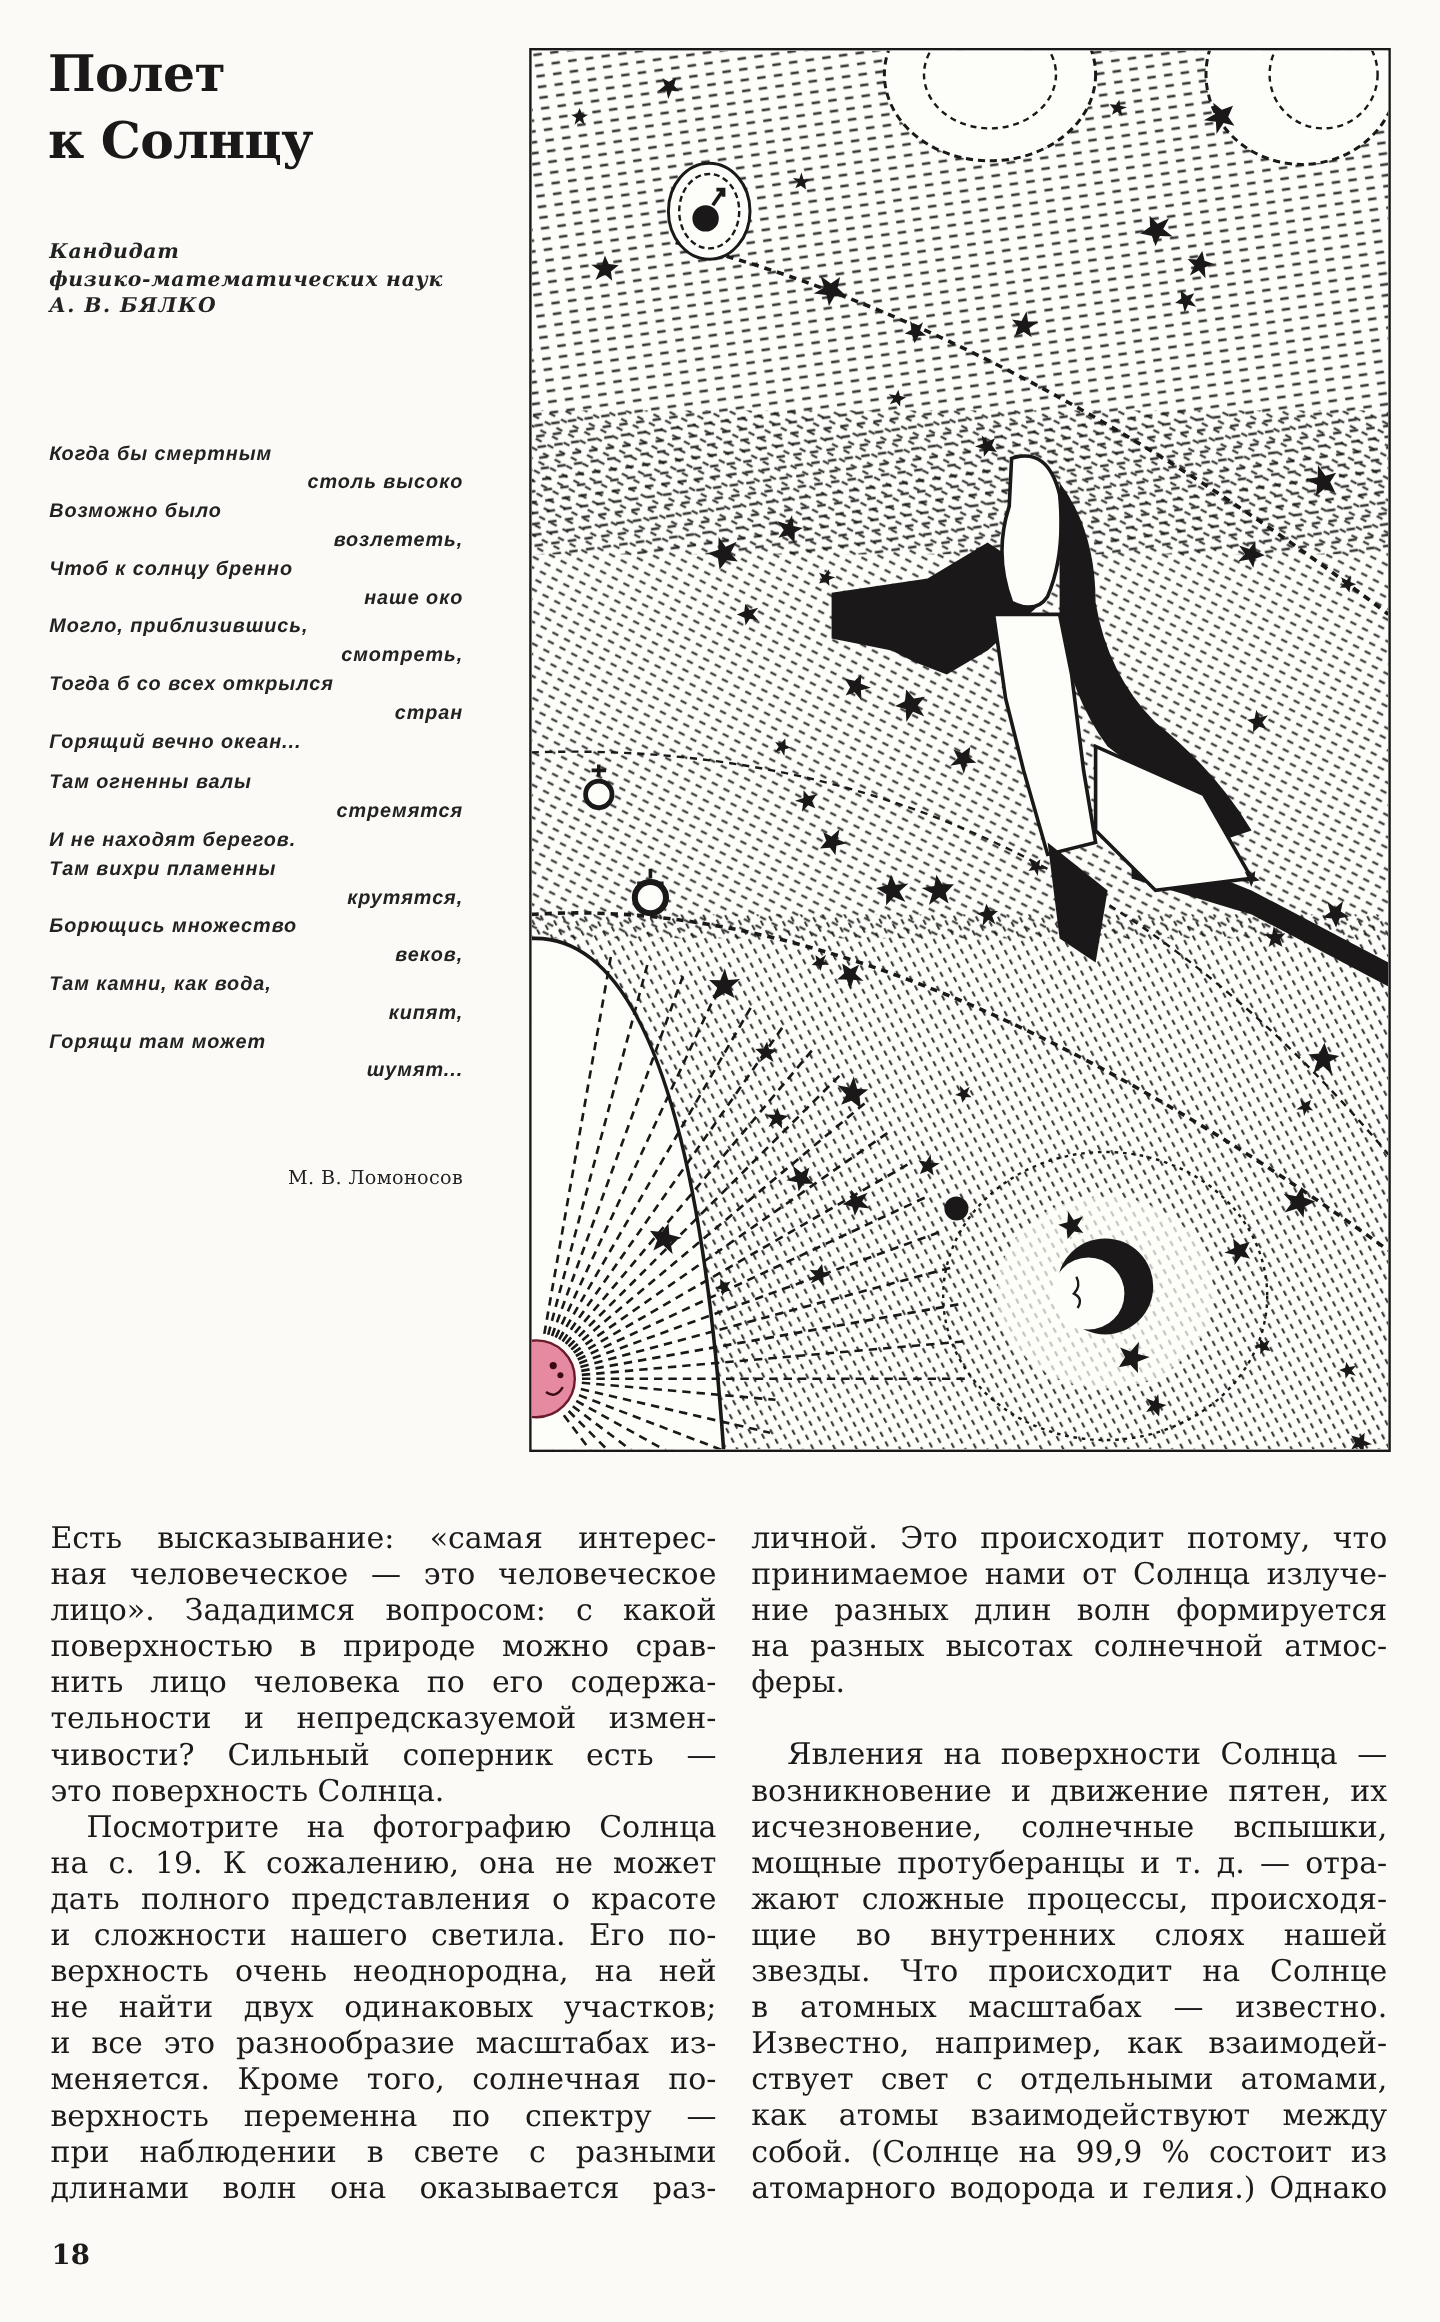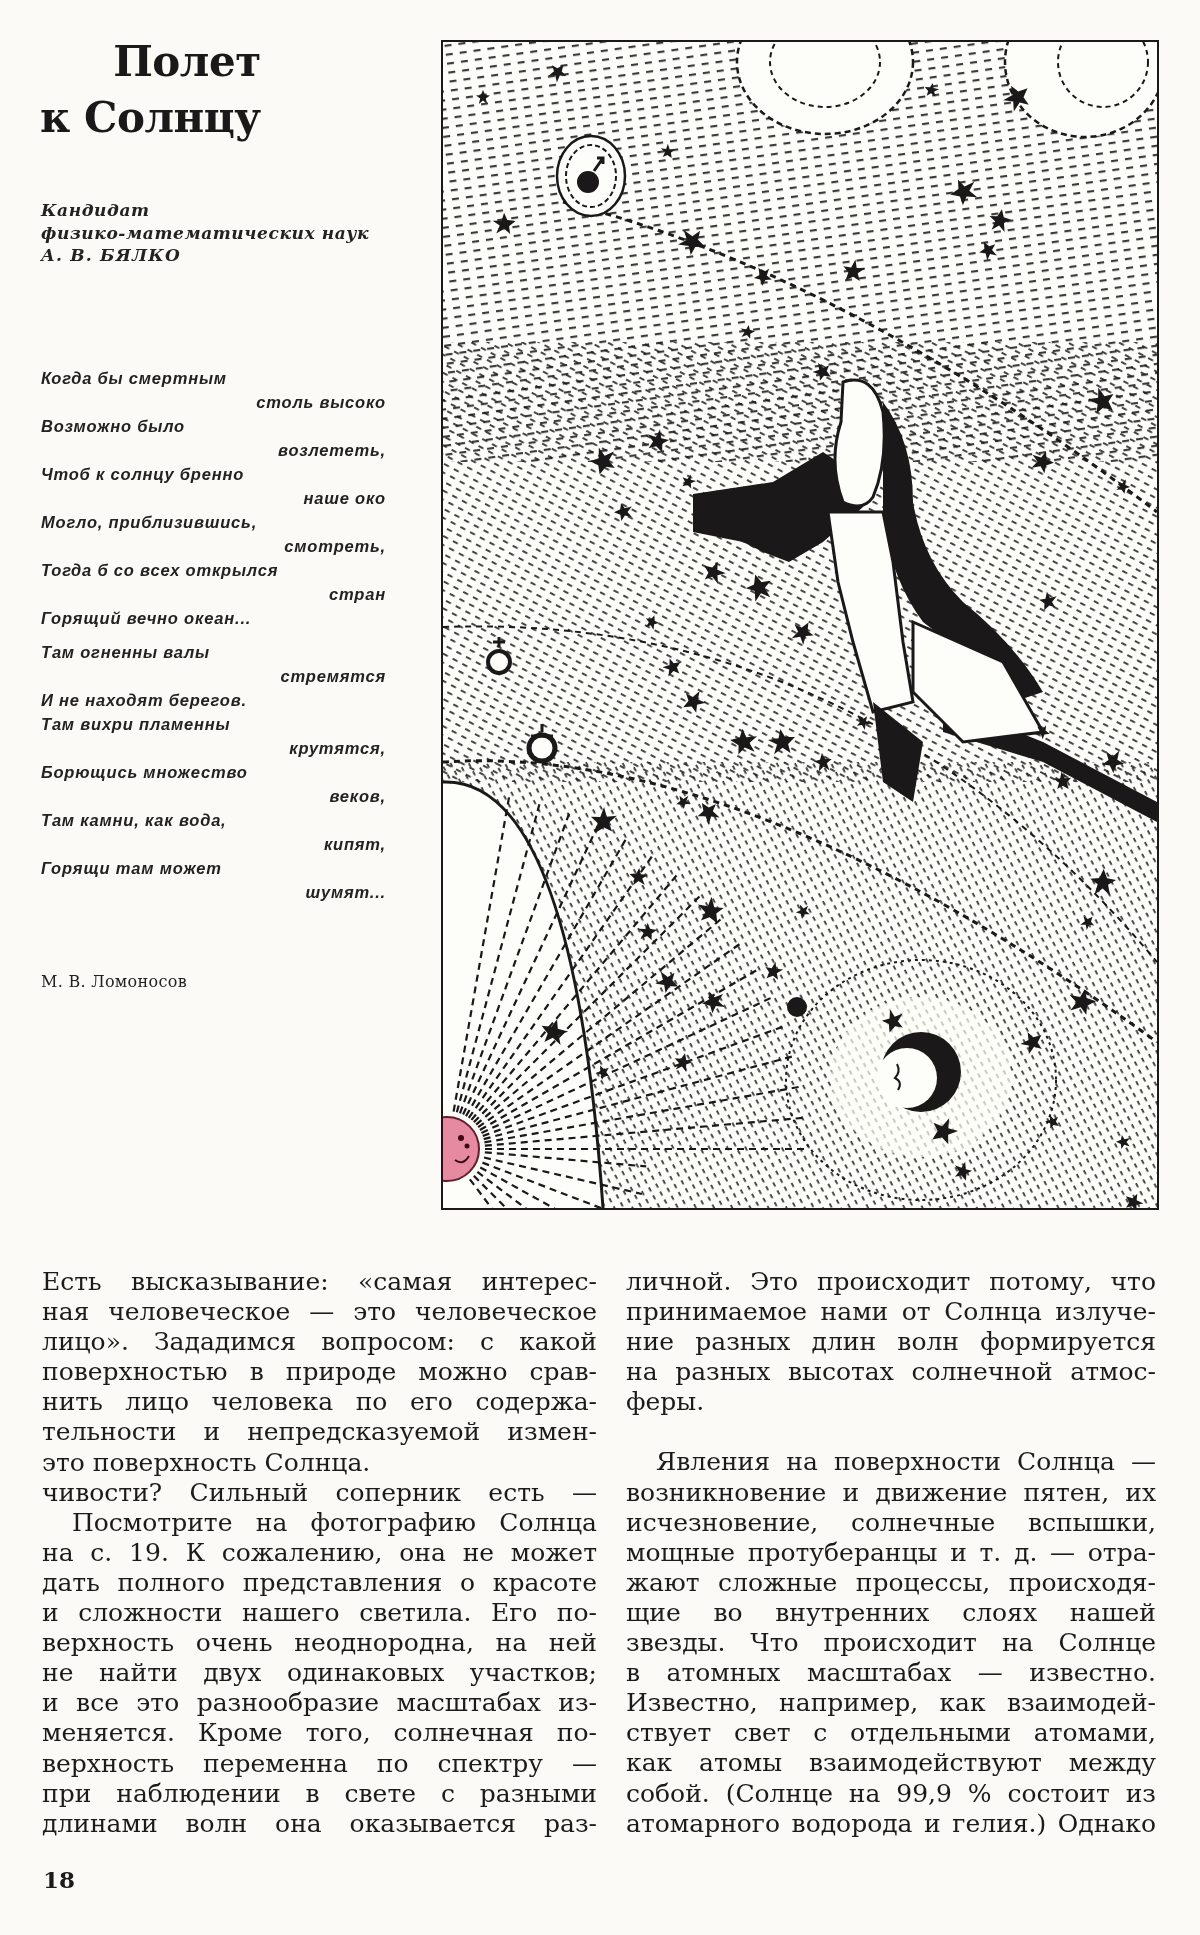--- a/index.html
+++ b/index.html
@@ -19,21 +19,20 @@
       position: absolute;
       left: 40px;
       top: 34px;
       margin: 0;
       font-family: "DejaVu Serif", serif;
       font-weight: bold;
       font-size: 42px;
       line-height: 56px;
       letter-spacing: -0.5px;
       color: #1a1818;
-      text-align: right;
     }
     .byline {
       position: absolute;
       left: 41px;
       top: 199px;
       font-family: "DejaVu Serif", serif;
       font-style: italic;
       font-weight: bold;
       font-size: 17px;
       line-height: 22.5px;
@@ -58,20 +57,21 @@
     }
     .poem .line { white-space: nowrap; height: 24px; }
     .poem .right { text-align: right; }
     .poem .stanza-gap { height: 10px; }
 
     .poem-author {
       position: absolute;
       left: 41px;
       width: 345px;
       top: 972px;
+      text-align: right;
       font-family: "DejaVu Serif", serif;
       font-size: 16px;
       letter-spacing: 0.3px;
       color: #222;
     }
 
     .illustration {
       position: absolute;
       left: 441px;
       top: 40px;
@@ -325,22 +325,22 @@
   </svg>
 </div>
 
 <div class="column col-left" id="col-left">
     <span class="l">Есть высказывание: «самая интерес-</span>
     <span class="l">ная человеческое — это человеческое</span>
     <span class="l">лицо». Зададимся вопросом: с какой</span>
     <span class="l">поверхностью в природе можно срав-</span>
     <span class="l">нить лицо человека по его содержа-</span>
     <span class="l">тельности и непредсказуемой измен-</span>
+    <span class="l">чивости? Сильный соперник есть —</span>
     <span class="l last">это поверхность Солнца.</span>
-    <span class="l">чивости? Сильный соперник есть —</span>
     <span class="l indent">Посмотрите на фотографию Солнца</span>
     <span class="l">на с. 19. К сожалению, она не может</span>
     <span class="l">дать полного представления о красоте</span>
     <span class="l">и сложности нашего светила. Его по-</span>
     <span class="l">верхность очень неоднородна, на ней</span>
     <span class="l">не найти двух одинаковых участков;</span>
     <span class="l">и все это разнообразие масштабах из-</span>
     <span class="l">меняется. Кроме того, солнечная по-</span>
     <span class="l">верхность переменна  по спектру —</span>
     <span class="l">при наблюдении в свете с разными</span>

